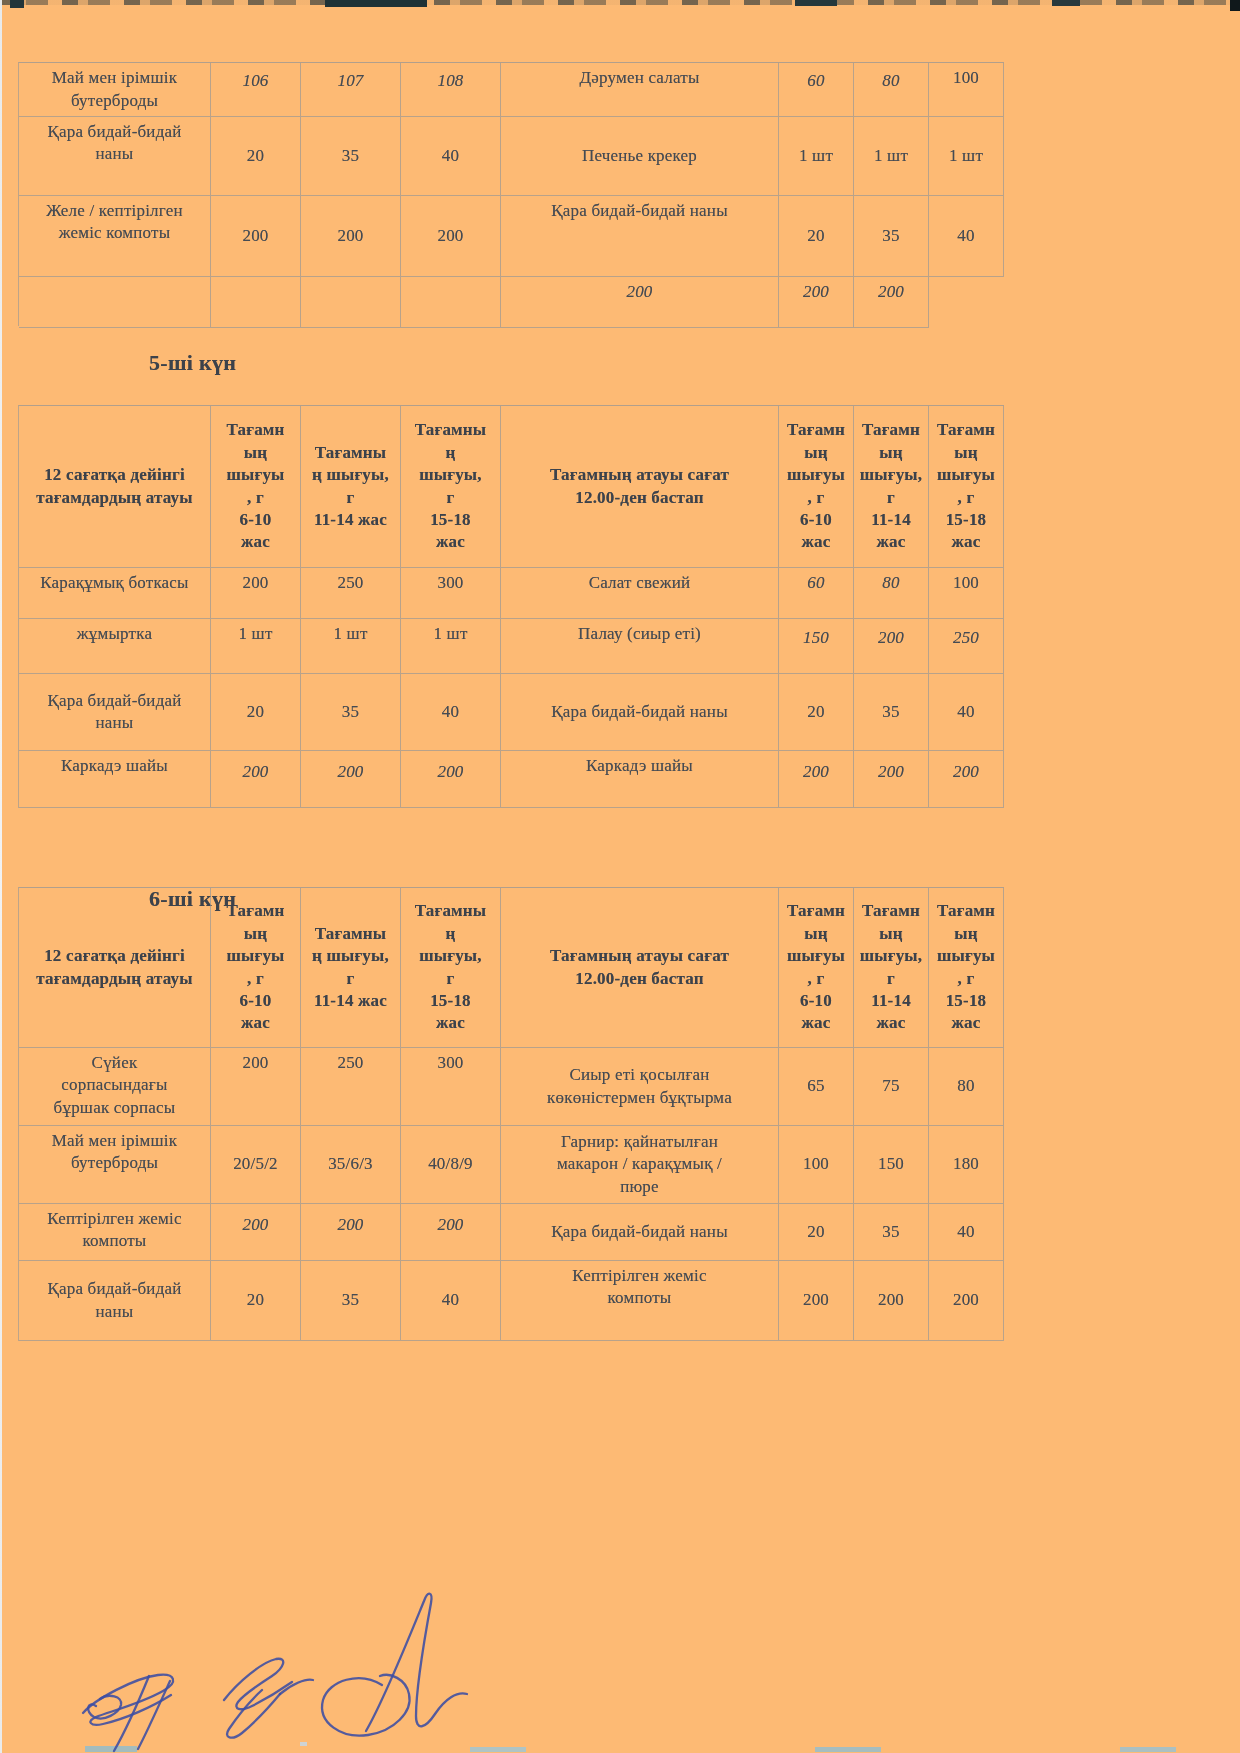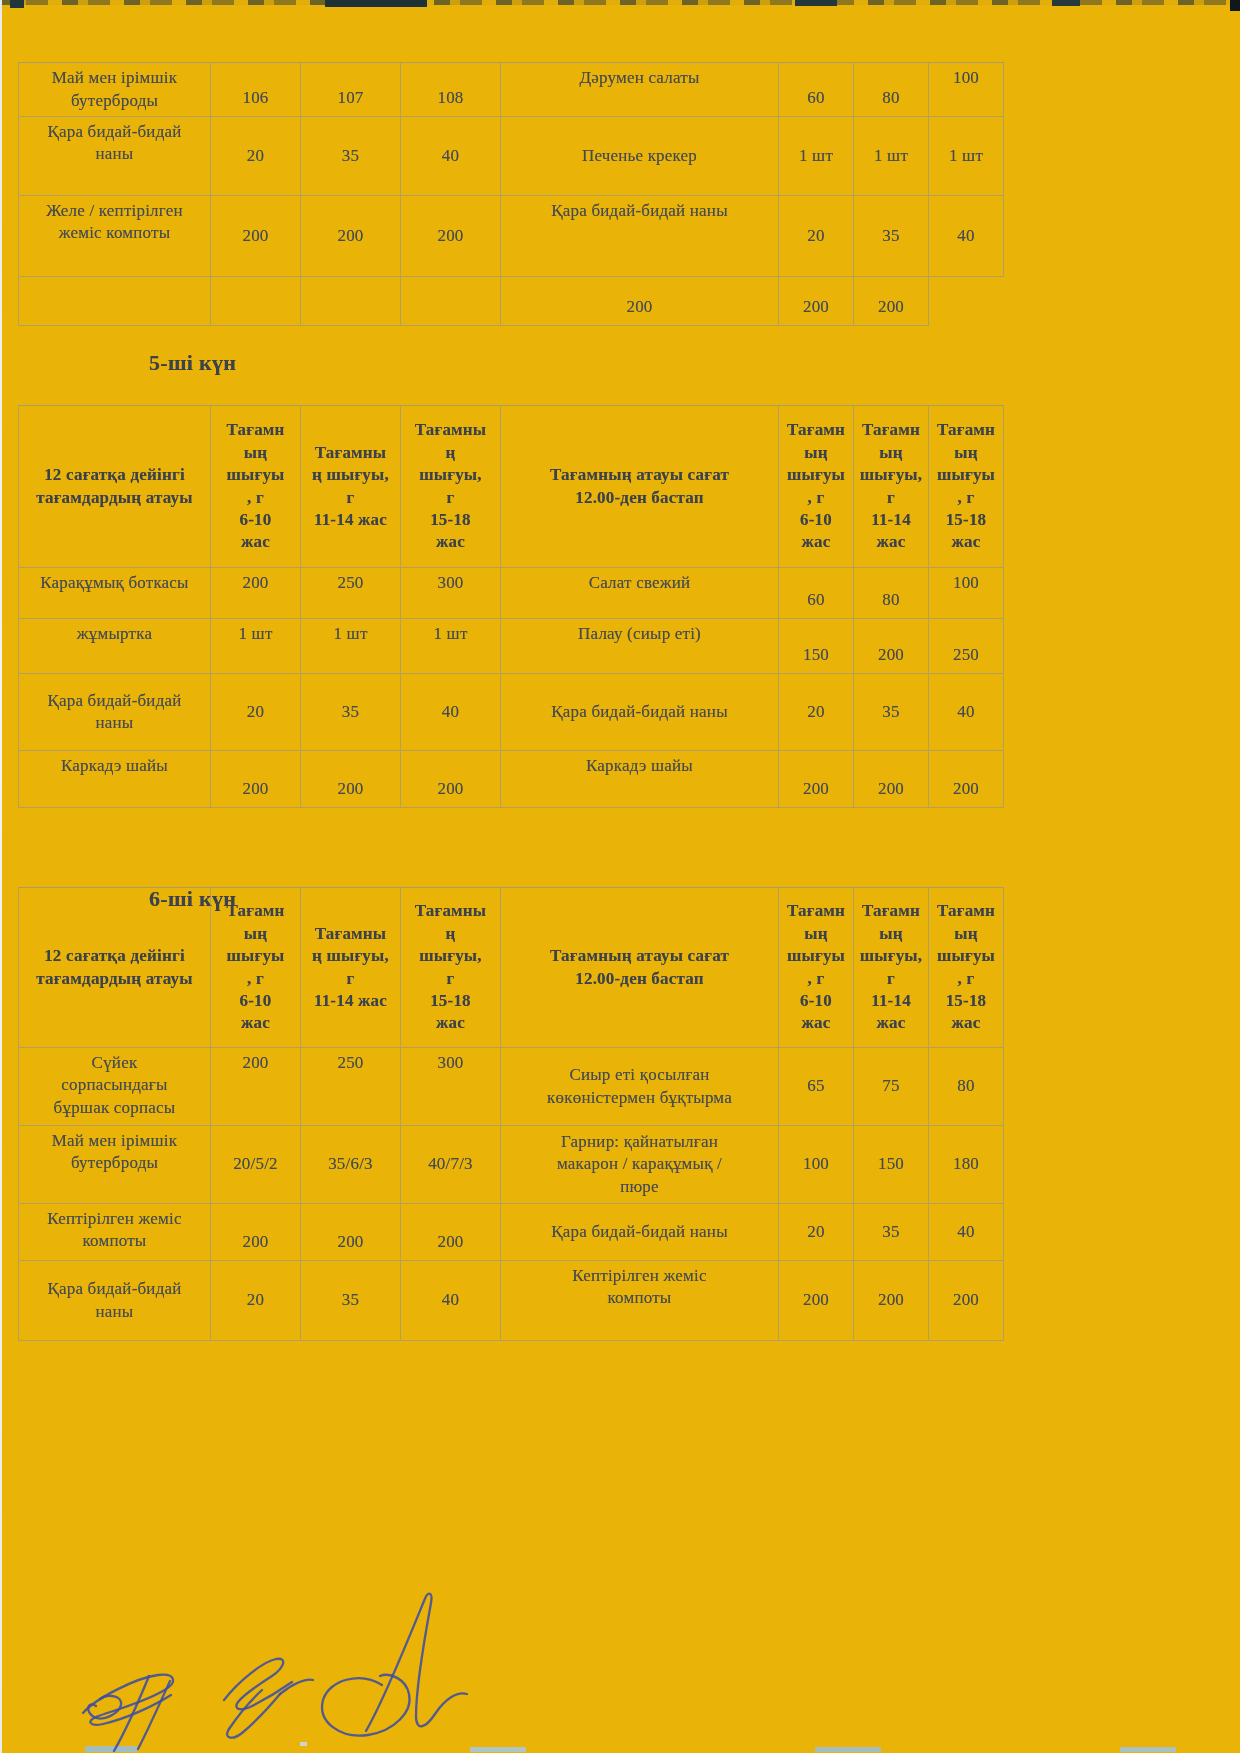--- a/index.html
+++ b/index.html
@@ -1,19 +1,19 @@
 <!DOCTYPE html>
 <html style="--ink: #3c4da3;"><head>
 <meta charset="utf-8">
 <style>
   html,body{margin:0;padding:0;background:#ffffff;}
   .page{
     position:relative;
     width:1240px;height:1753px;
-    background:#eab308;
+    background:#fdba74;
     overflow:hidden;
     font-family:"Liberation Serif","DejaVu Serif",serif;
     color:#454b53;
   }
   
   .scan-top{
     position:absolute;left:0;top:0;width:1240px;height:5px;
     background:repeating-linear-gradient(90deg,
       rgba(38,52,56,.75) 0 16px, rgba(38,52,56,.18) 16px 26px,
       rgba(38,52,56,.55) 26px 48px, rgba(38,52,56,.05) 48px 62px);
@@ -52,21 +52,21 @@
     text-align:center;
     white-space:pre-line;
     font-size:17px;line-height:1.32;
     letter-spacing:.2px;
     text-shadow:0 0 .5px rgba(69,75,83,.55);
   }
   .cell.lbl{padding:4px 8px;}
   .cell.hd{font-weight:bold;color:#3c424b;justify-content:center;}
   .va-t{justify-content:flex-start;text-align:center;}
   .va-m{justify-content:center;}
-  .va-b{justify-content:flex-end;padding-bottom:7px;}
+  .va-b{justify-content:flex-end;padding-bottom:24px;font-style:italic;}
 
   .day-title{
     position:absolute;left:149px;
     font-size:22px;font-weight:bold;color:#3c424b;
     letter-spacing:.3px;
     text-shadow:0 0 .5px rgba(60,66,75,.55);
   }
   #title-day5{top:350px;}
   #title-day6{top:886px;}
 
@@ -275,21 +275,21 @@
 көкөністермен бұқтырма</div>
         <div class="cell va-m">65</div>
         <div class="cell va-m">75</div>
         <div class="cell va-m">80</div>
       </div>
       <div class="trow" style="height: 78px;">
         <div class="cell va-t lbl">Май мен ірімшік
 бутерброды</div>
         <div class="cell va-m">20/5/2</div>
         <div class="cell va-m">35/6/3</div>
-        <div class="cell va-m">40/7/3</div>
+        <div class="cell va-m">40/8/9</div>
         <div class="cell va-m lbl">Гарнир: қайнатылған
 макарон / карақұмық /
 пюре</div>
         <div class="cell va-m">100</div>
         <div class="cell va-m">150</div>
         <div class="cell va-m">180</div>
       </div>
       <div class="trow" style="height: 57px;">
         <div class="cell va-t lbl">Кептірілген жеміс
 компоты</div>

